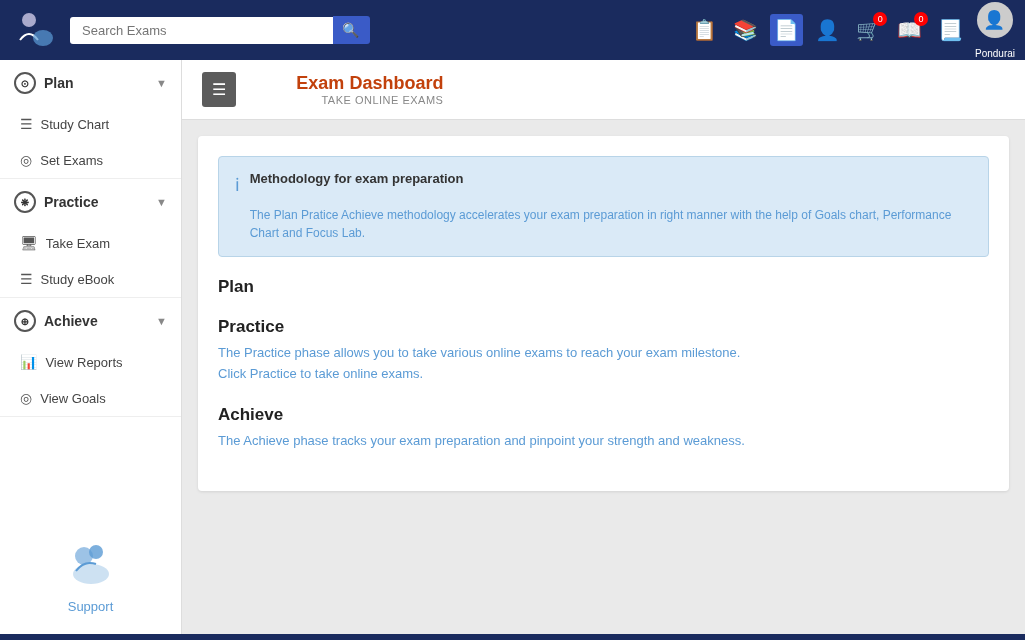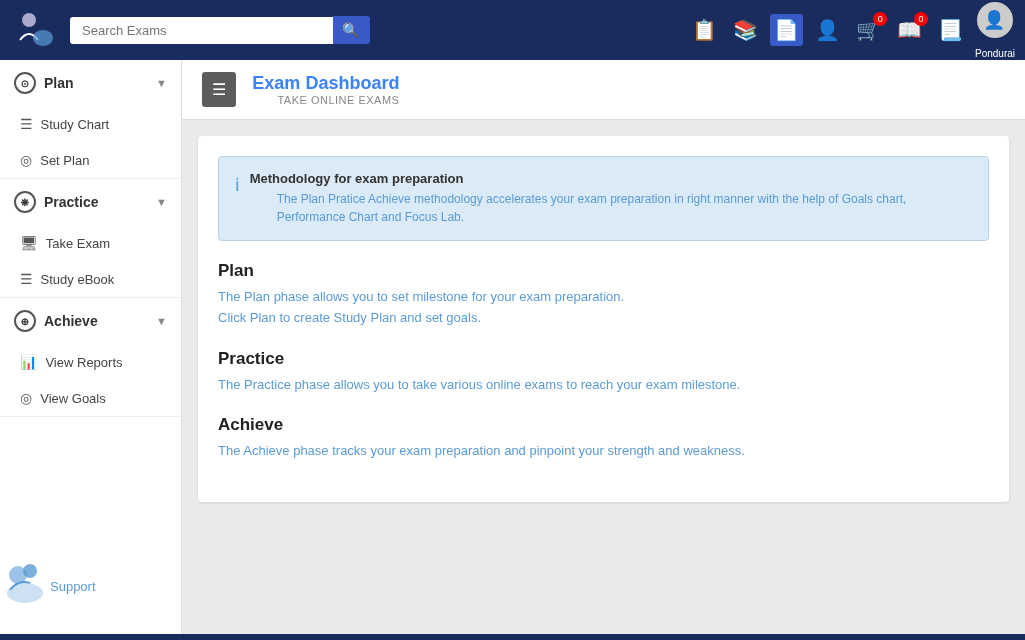--- a/index.html
+++ b/index.html
@@ -158,21 +158,21 @@
       font-size: 13px;
       gap: 8px;
     }
     .sidebar-item .item-icon {
       font-size: 14px;
       color: #555;
     }
     .sidebar-support {
       margin-top: auto;
       display: flex;
-      flex-direction: row;
+      flex-direction: column;
       align-items: center;
       padding: 20px 0;
       cursor: pointer;
     }
     .support-icon {
       font-size: 36px;
       color: #5b9bd5;
     }
     .support-label {
       color: #5b9bd5;
@@ -202,21 +202,22 @@
       color: white;
       padding: 8px 10px;
       cursor: pointer;
       font-size: 16px;
       border-radius: 3px;
     }
     .page-title-section {}
     .page-title {
       font-size: 18px;
       font-weight: bold;
-      color: #3b82f6;
+      color: #c2410c;
+      margin-left: 44px;
     }
     .page-subtitle {
       font-size: 11px;
       color: #888;
       text-transform: uppercase;
       letter-spacing: 0.5px;
       text-align: right;
     }
 
     .content-area {
@@ -243,28 +244,27 @@
     .info-banner .info-icon {
       color: #5b9bd5;
       font-size: 18px;
       flex-shrink: 0;
       margin-top: 1px;
     }
     .info-banner-content {}
     .info-banner-title {
       font-weight: bold;
       color: #333;
-      margin-bottom: 4px;
+      margin-bottom: 20px;
       font-size: 13px;
     }
     .info-banner-text {
       color: #5b9bd5;
       font-size: 12px;
       line-height: 1.5;
-      margin-left: 27px;
     }
 
     
     .section-block {
       margin-bottom: 20px;
     }
     .section-block-title {
       font-size: 17px;
       font-weight: bold;
       color: #222;
@@ -346,21 +346,21 @@
           <span>Plan</span>
         </div>
         <span class="chevron">▼</span>
       </div>
       <div class="sidebar-item">
         <span class="item-icon">☰</span>
         <span>Study Chart</span>
       </div>
       <div class="sidebar-item">
         <span class="item-icon">◎</span>
-        <span>Set Plan</span>
+        <span>Set Exams</span>
       </div>
     </div>
 
     <div class="sidebar-section">
       <div class="sidebar-header">
         <div class="sidebar-header-left">
           <div class="icon-circle">❋</div>
           <span>Practice</span>
         </div>
         <span class="chevron">▼</span>
@@ -422,30 +422,27 @@
         <div class="info-banner">
           <div class="info-icon">ℹ</div>
           <div class="info-banner-content">
             <div class="info-banner-title">Methodology for exam preparation</div>
             <div class="info-banner-text">The Plan Pratice Achieve methodology accelerates your exam preparation in right manner with the help of Goals chart, Performance Chart and Focus Lab.</div>
           </div>
         </div>
 
         <div class="section-block">
           <div class="section-block-title">Plan</div>
-          <div class="section-block-text">
-            <span>The Plan phase allows you to set milestone for your exam preparation.</span><br>
-            <span>Click Plan to create Study Plan and set goals.</span>
-          </div>
         </div>
 
         <div class="section-block">
           <div class="section-block-title">Practice</div>
           <div class="section-block-text">
             <span>The Practice phase allows you to take various online exams to reach your exam milestone.</span><br>
+            <span>Click Practice to take online exams.</span>
           </div>
         </div>
 
         <div class="section-block">
           <div class="section-block-title">Achieve</div>
           <div class="section-block-text">
             <span>The Achieve phase tracks your exam preparation and pinpoint your strength and weakness.</span><br>
           </div>
         </div>
 

